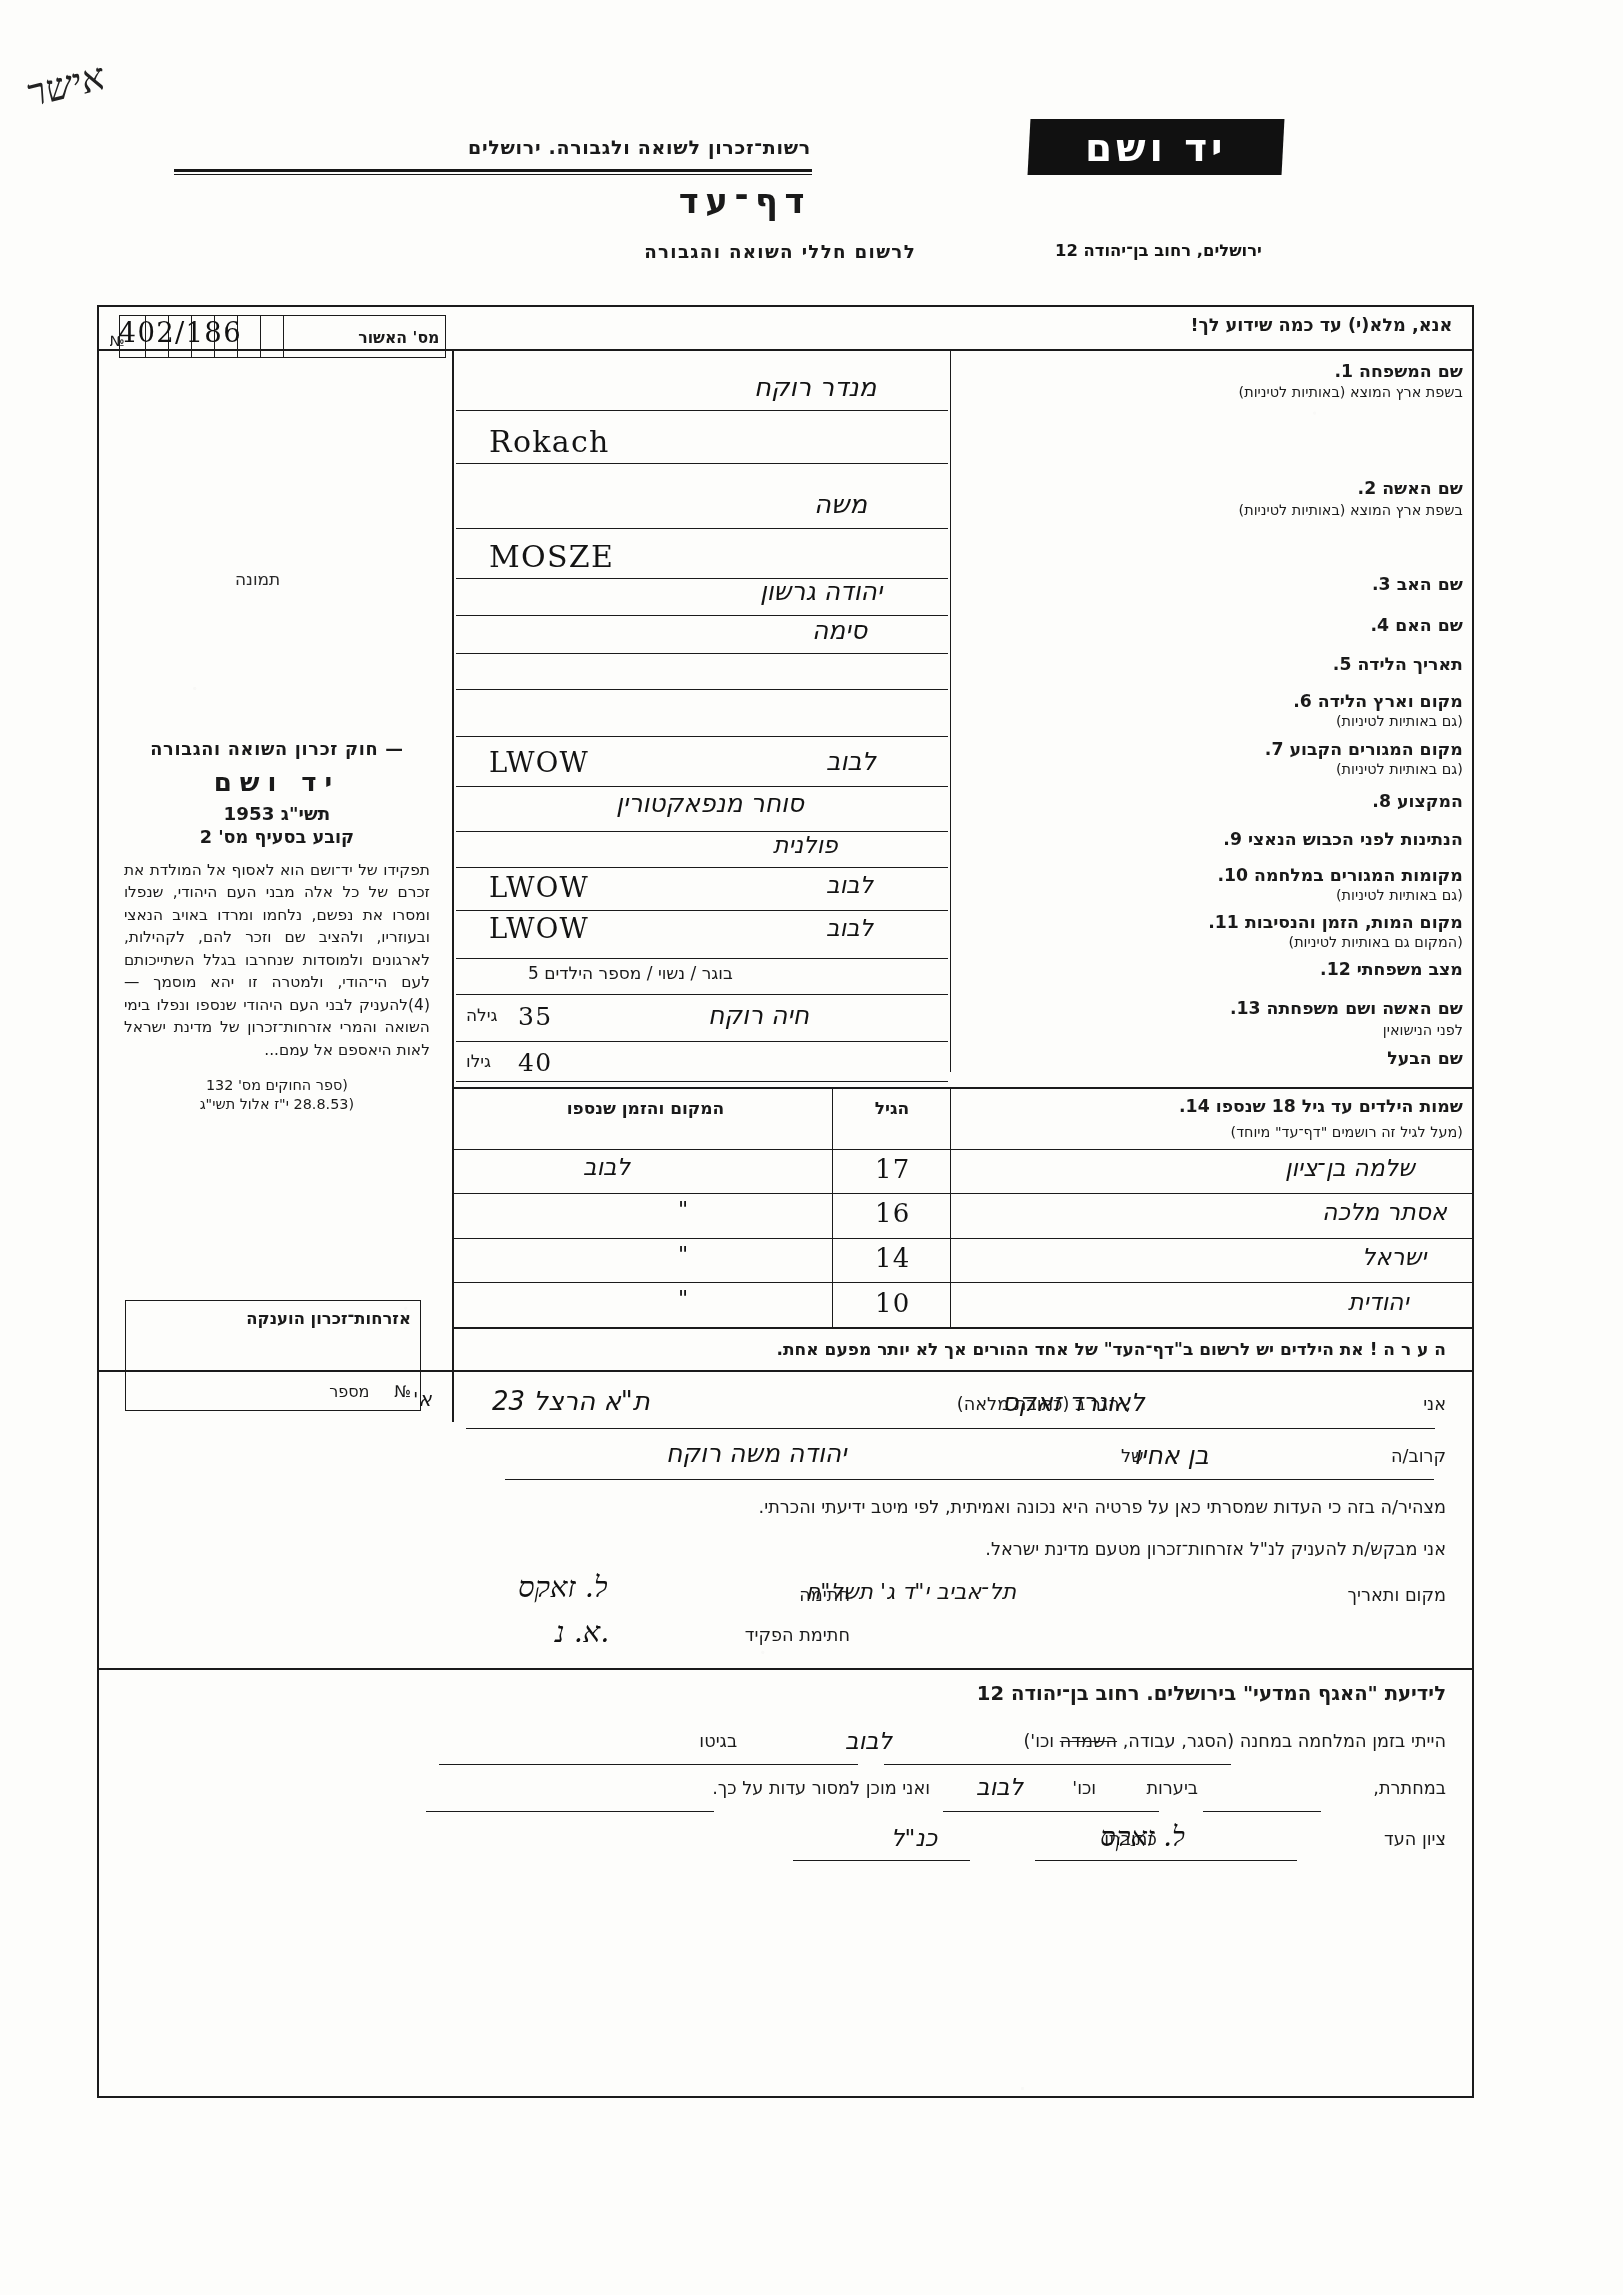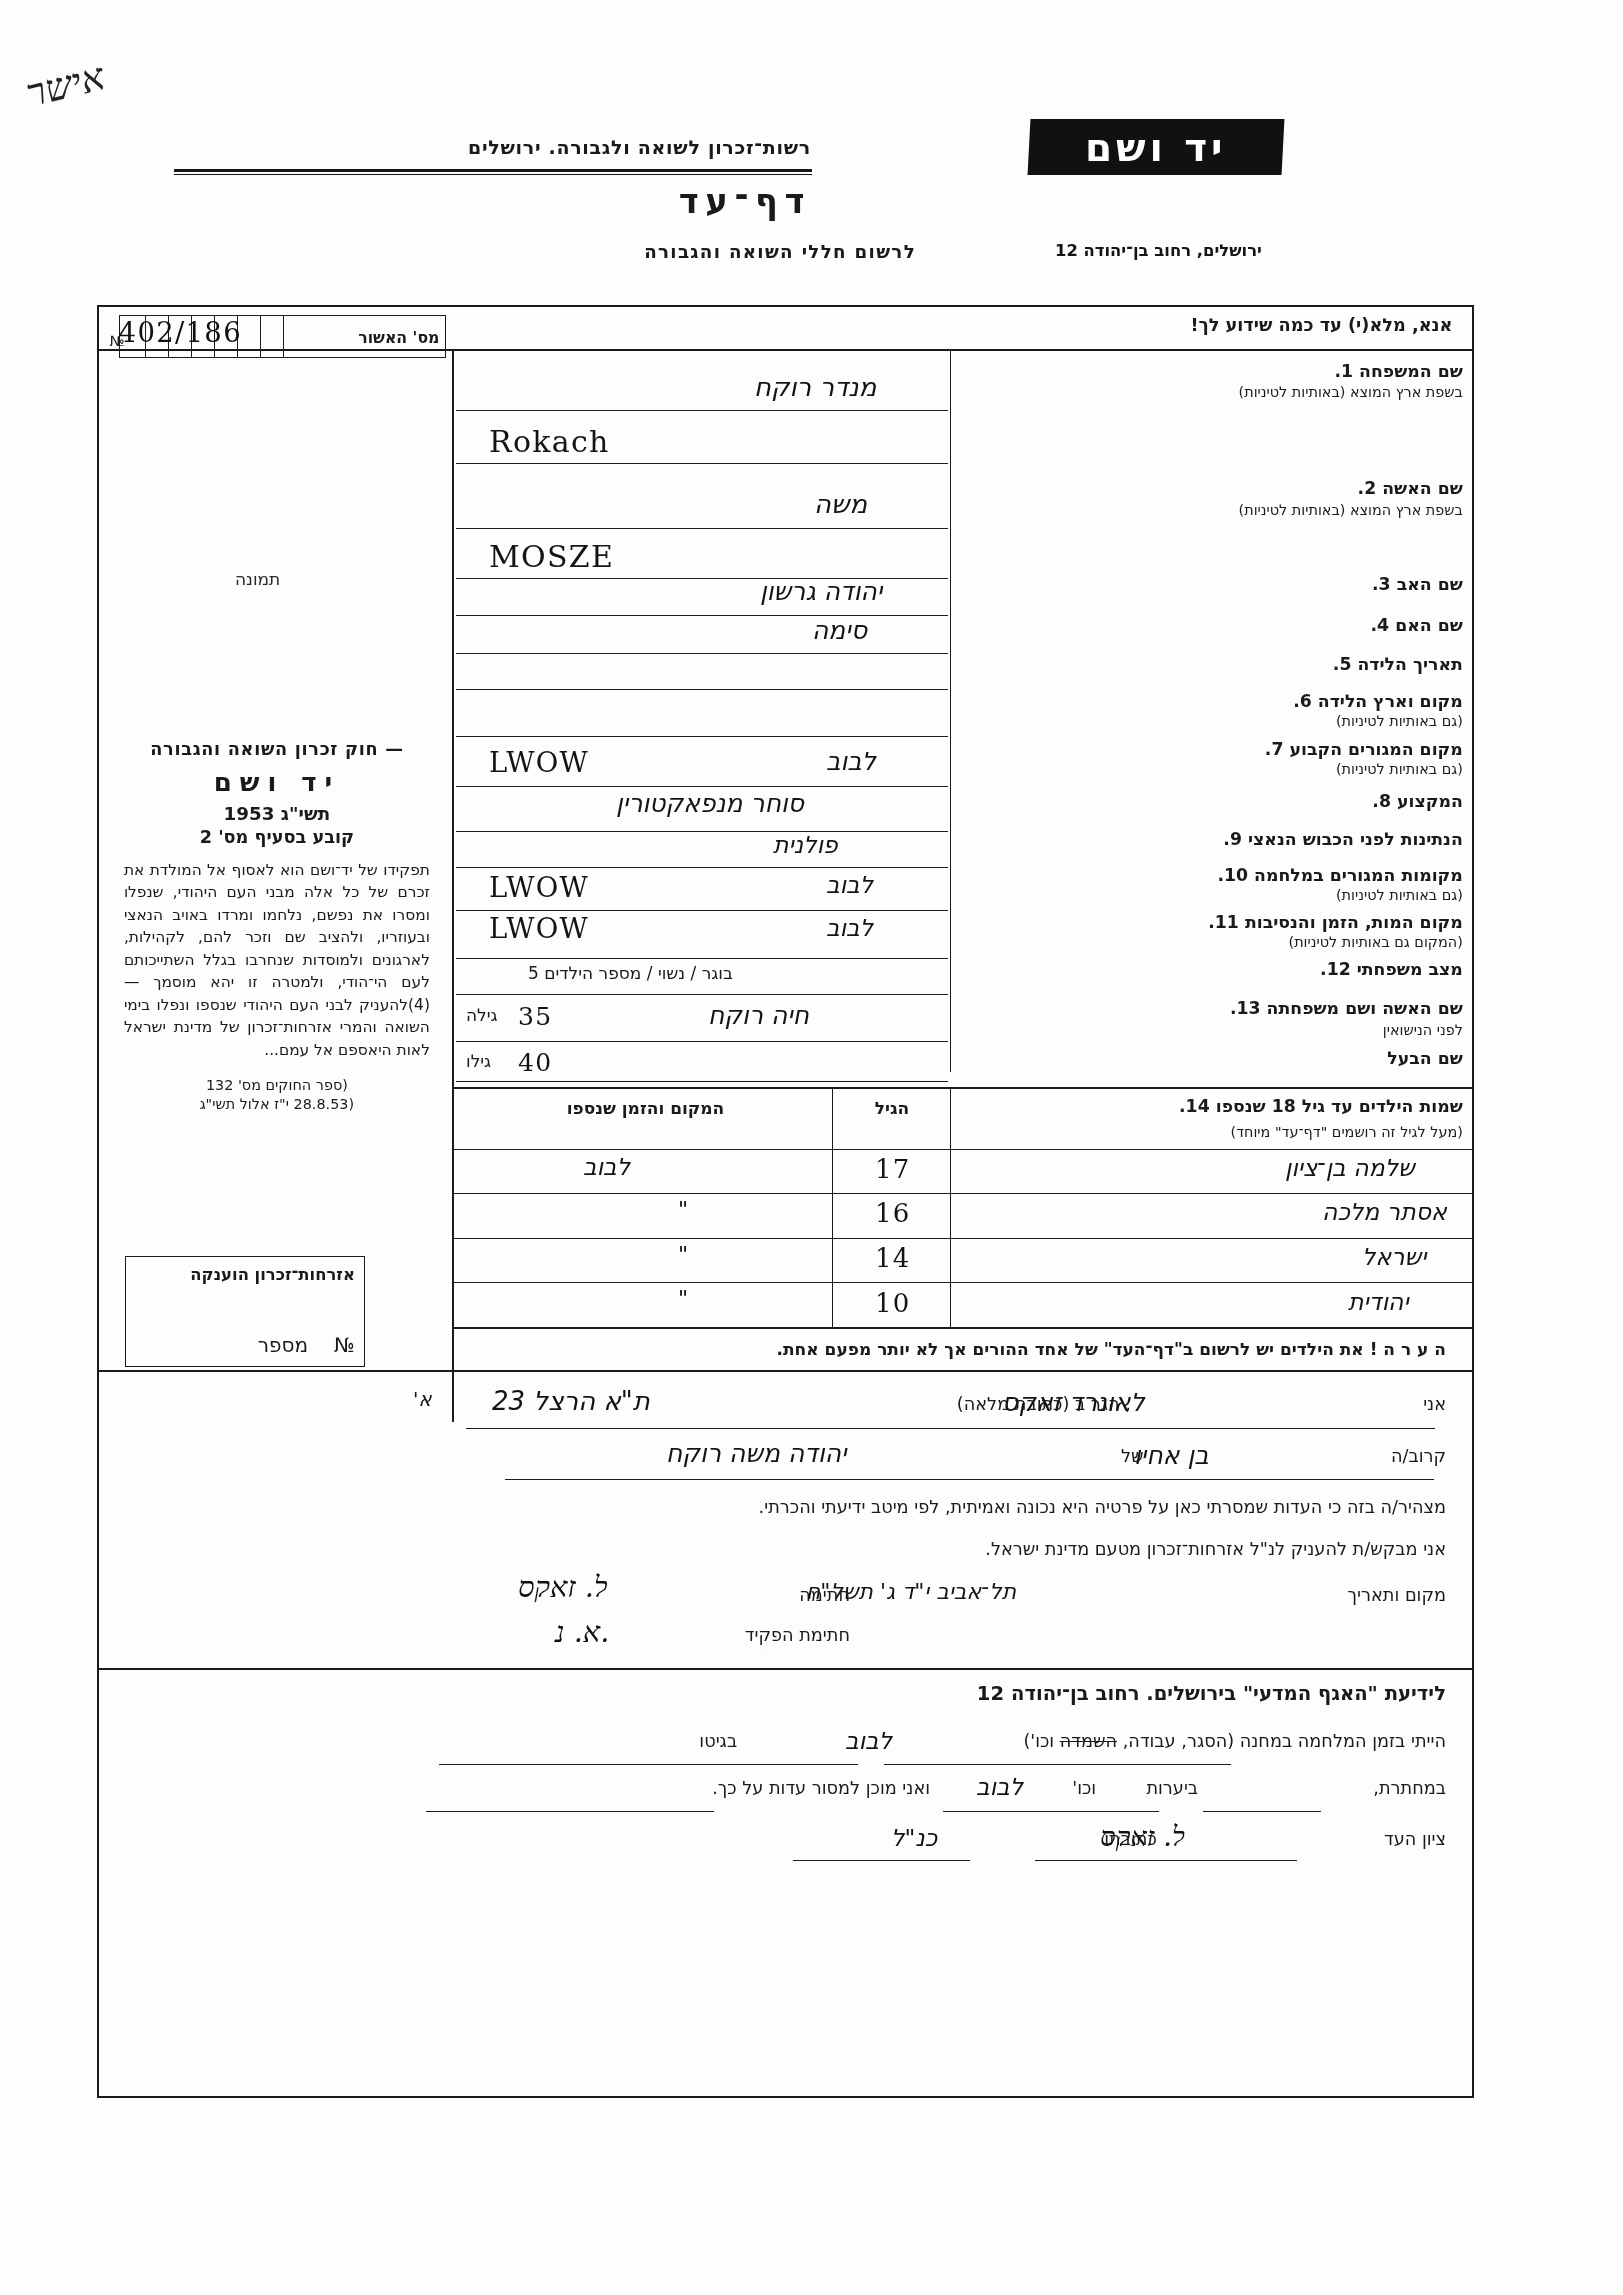--- a/index.html
+++ b/index.html
@@ -275,42 +275,42 @@
     font-family: "DejaVu Sans", sans-serif;
     font-size: 14.4px;
     direction: rtl;
     text-align: center;
     line-height: 1.35;
   }
 
   .ack-box {
     position: absolute;
     left: 26px;
-    top: 949px;
-    width: 240px;
+    top: 993px;
+    width: 296px;
     height: 111px;
     border: 1.3px solid #1b1b1b;
     box-sizing: border-box;
   }
   .ack-title {
     position: absolute;
     right: 9.2px;
     top: 7.9px;
     direction: rtl;
     font-family: "DejaVu Sans", sans-serif;
     font-size: 16.4px;
     font-weight: bold;
   }
   .ack-num {
     position: absolute;
     right: 9.2px;
     bottom: 9.2px;
     direction: rtl;
     font-family: "DejaVu Sans", sans-serif;
-    font-size: 20px;
+    font-size: 16px;
     margin-left: 27px;
   }
   .ack-num .sym { margin-left: 19.6px; }
   .f-label {
     position: absolute;
     right: 9.2px;
     direction: rtl;
     font-family: "DejaVu Sans", sans-serif;
     font-size: 17.3px;
     font-weight: bold;

